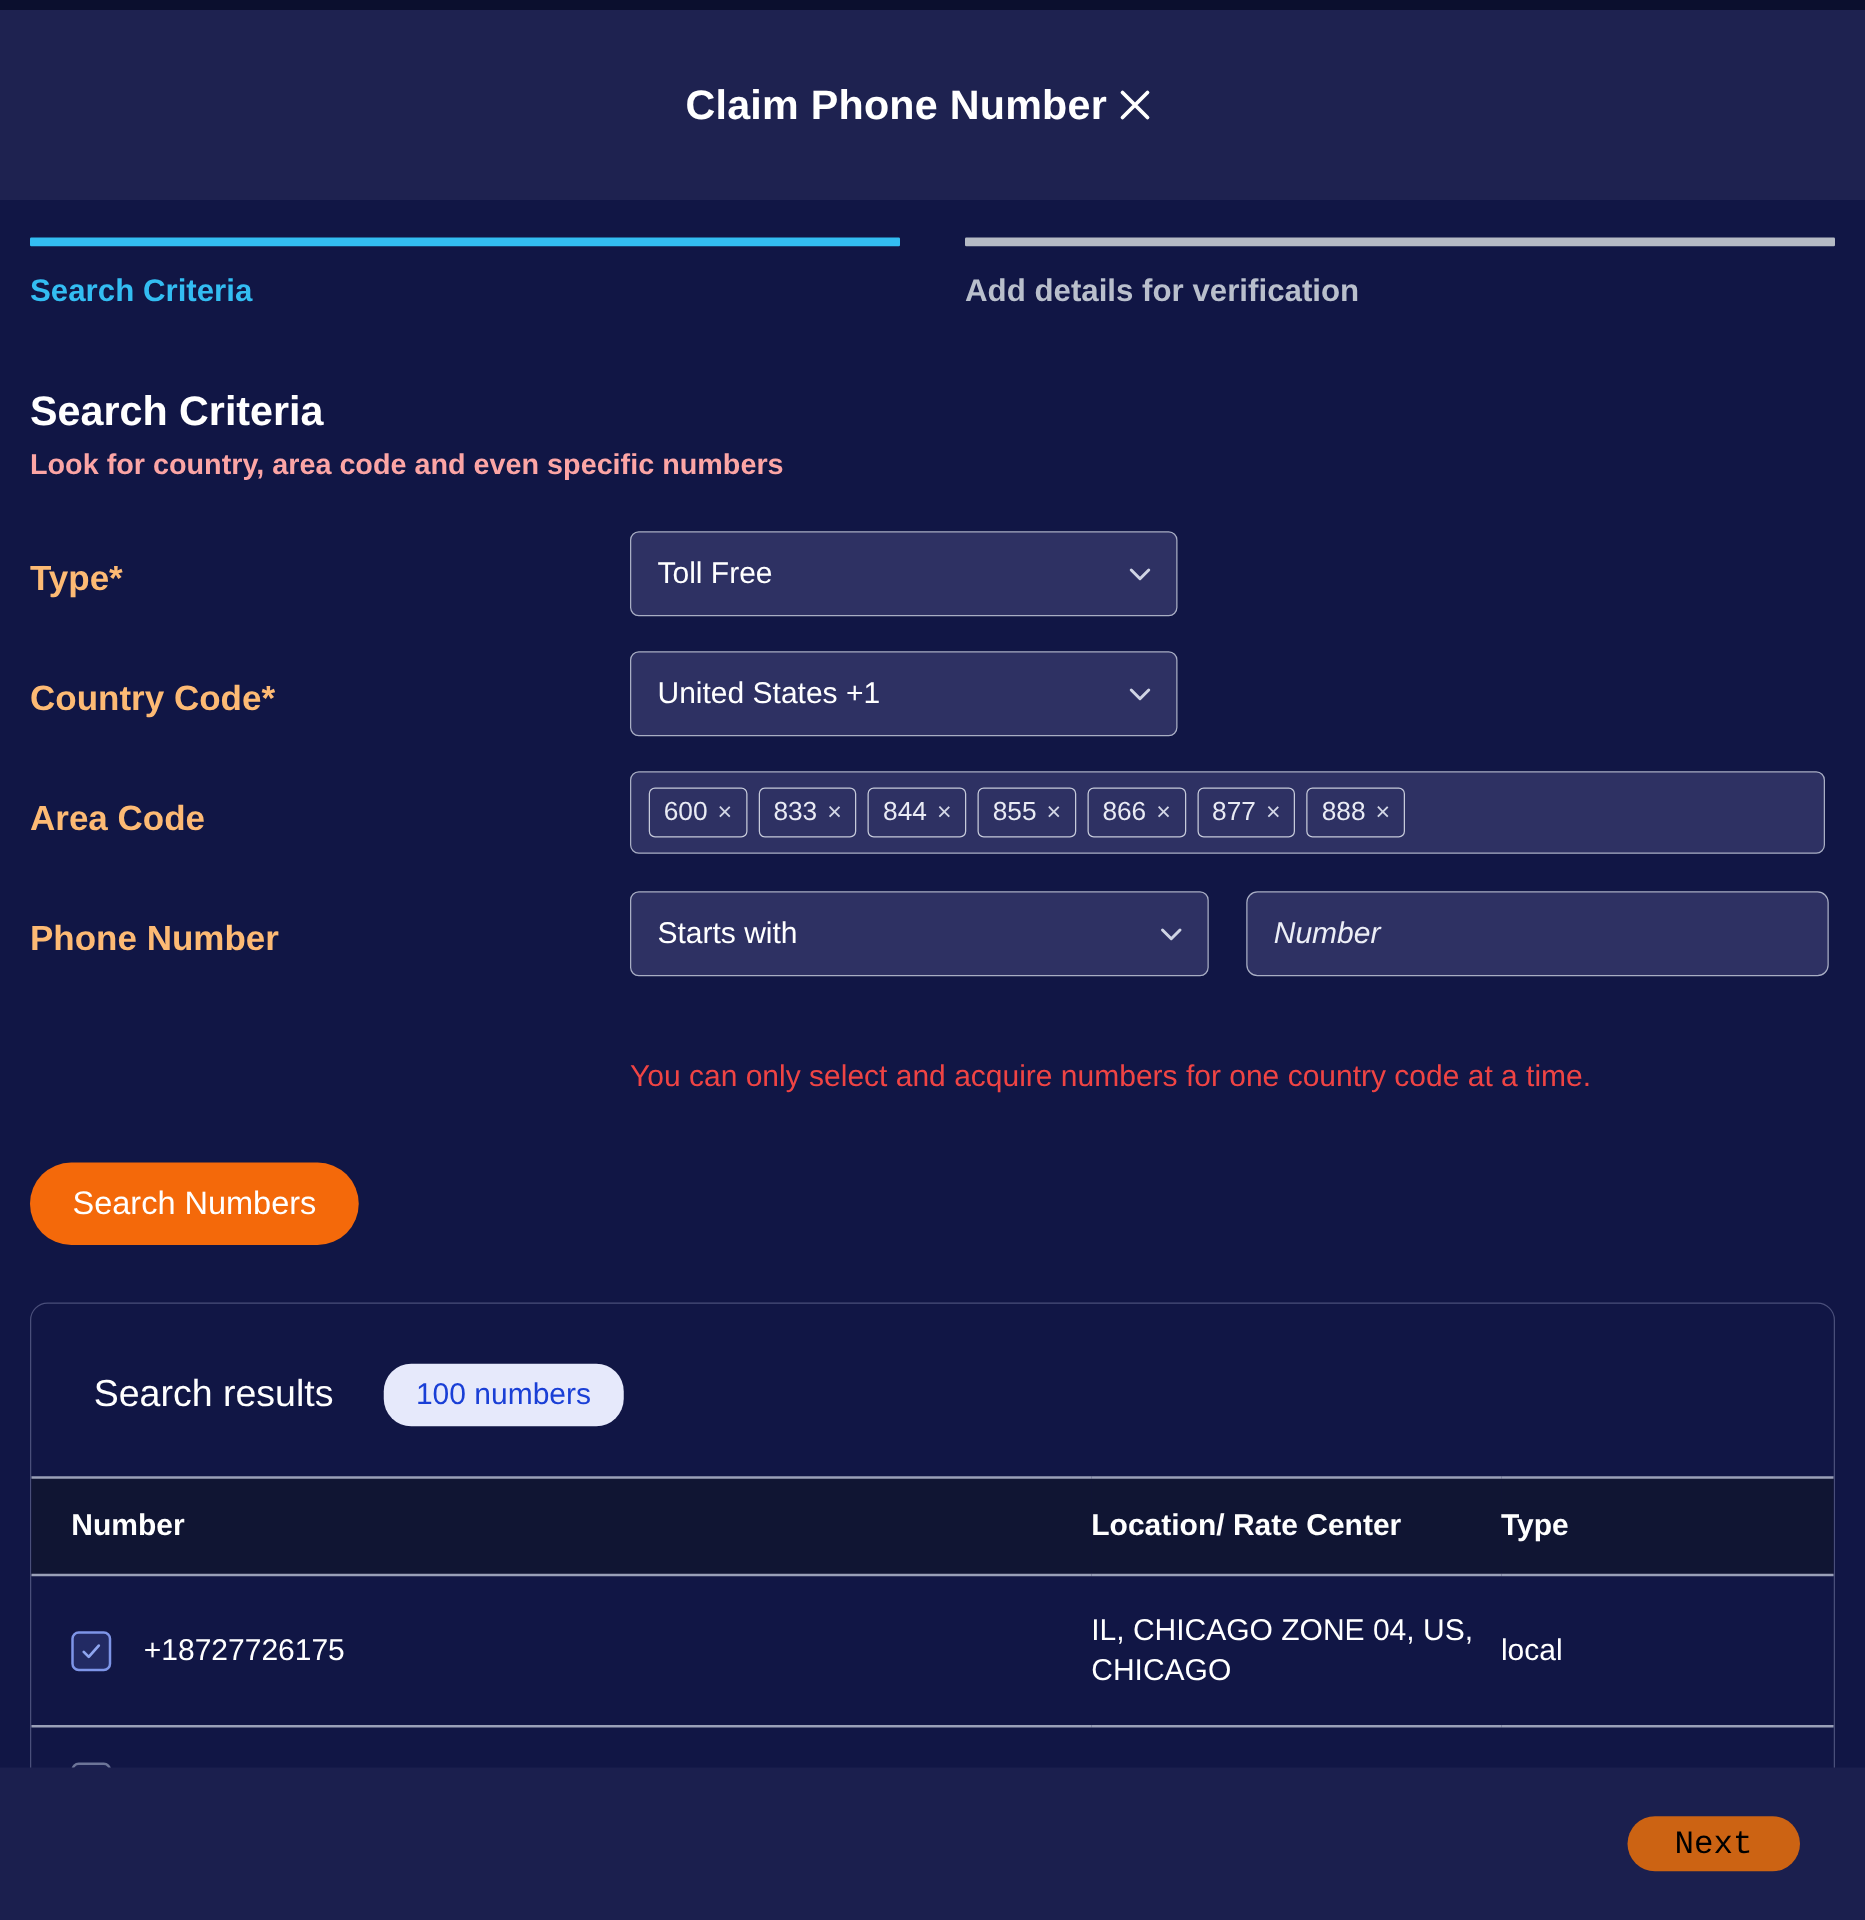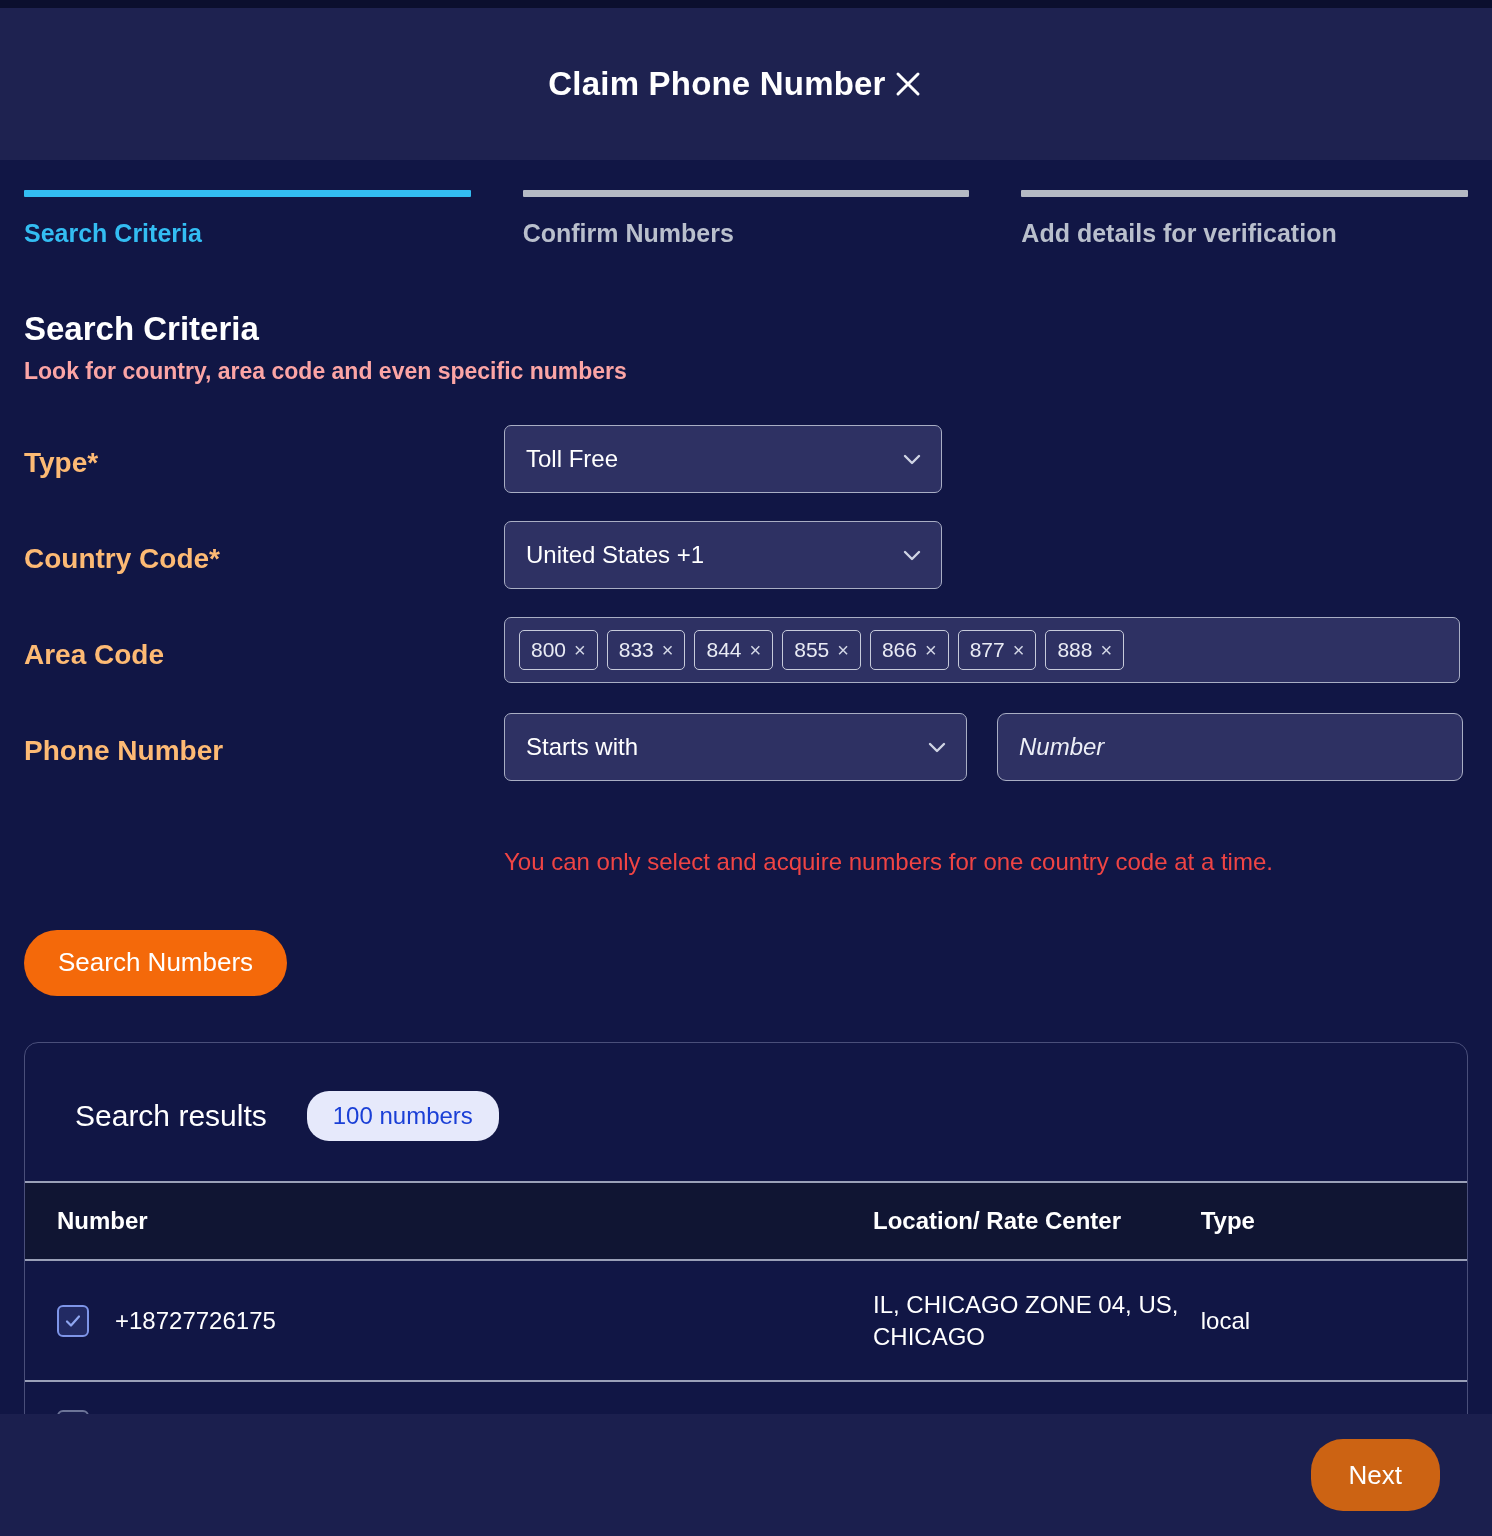--- a/index.html
+++ b/index.html
@@ -300,27 +300,27 @@
     width: 1492px;
     height: 122px;
     background: #1b1f4e;
     display: flex;
     align-items: center;
     justify-content: flex-end;
     padding-right: 52px;
   }
   .next-btn {
     background: #cc6313;
-    color: #ffffff;
+    color: #000000;
     border: none;
     border-radius: 32px;
-    height: 72px;
+    height: 44px;
     padding: 0 38px;
     font-size: 26px;
-    font-family: Liberation Sans, sans-serif;
+    font-family: Liberation Mono, monospace;
     cursor: pointer;
   }
 </style>
 </head>
 <body>
 
 <div class="top-strip"></div>
 
 <div class="modal">
 
@@ -335,24 +335,20 @@
     </button>
   </div>
 
   <div class="modal-body">
 
     
     <div class="stepper">
       <div class="step active">
         <div class="step-bar"></div>
         <div class="step-label">Search Criteria</div>
-      </div>
-      <div class="step">
-        <div class="step-bar"></div>
-        <div class="step-label">Confirm Numbers</div>
       </div>
       <div class="step">
         <div class="step-bar"></div>
         <div class="step-label">Add details for verification</div>
       </div>
     </div>
 
     
     <div class="section-title">Search Criteria</div>
     <div class="section-sub">Look for country, area code and even specific numbers</div>
@@ -386,21 +382,21 @@
             </span>
           </div>
         </div>
       </div>
 
       <div class="form-row">
         <div class="form-label">Area Code</div>
         <div class="form-control">
           <div class="chips-field" id="chips-field">
               <span class="chip">
-                <span>800</span>
+                <span>600</span>
                 <span class="chip-x">×</span>
               </span>
               <span class="chip">
                 <span>833</span>
                 <span class="chip-x">×</span>
               </span>
               <span class="chip">
                 <span>844</span>
                 <span class="chip-x">×</span>
               </span>

